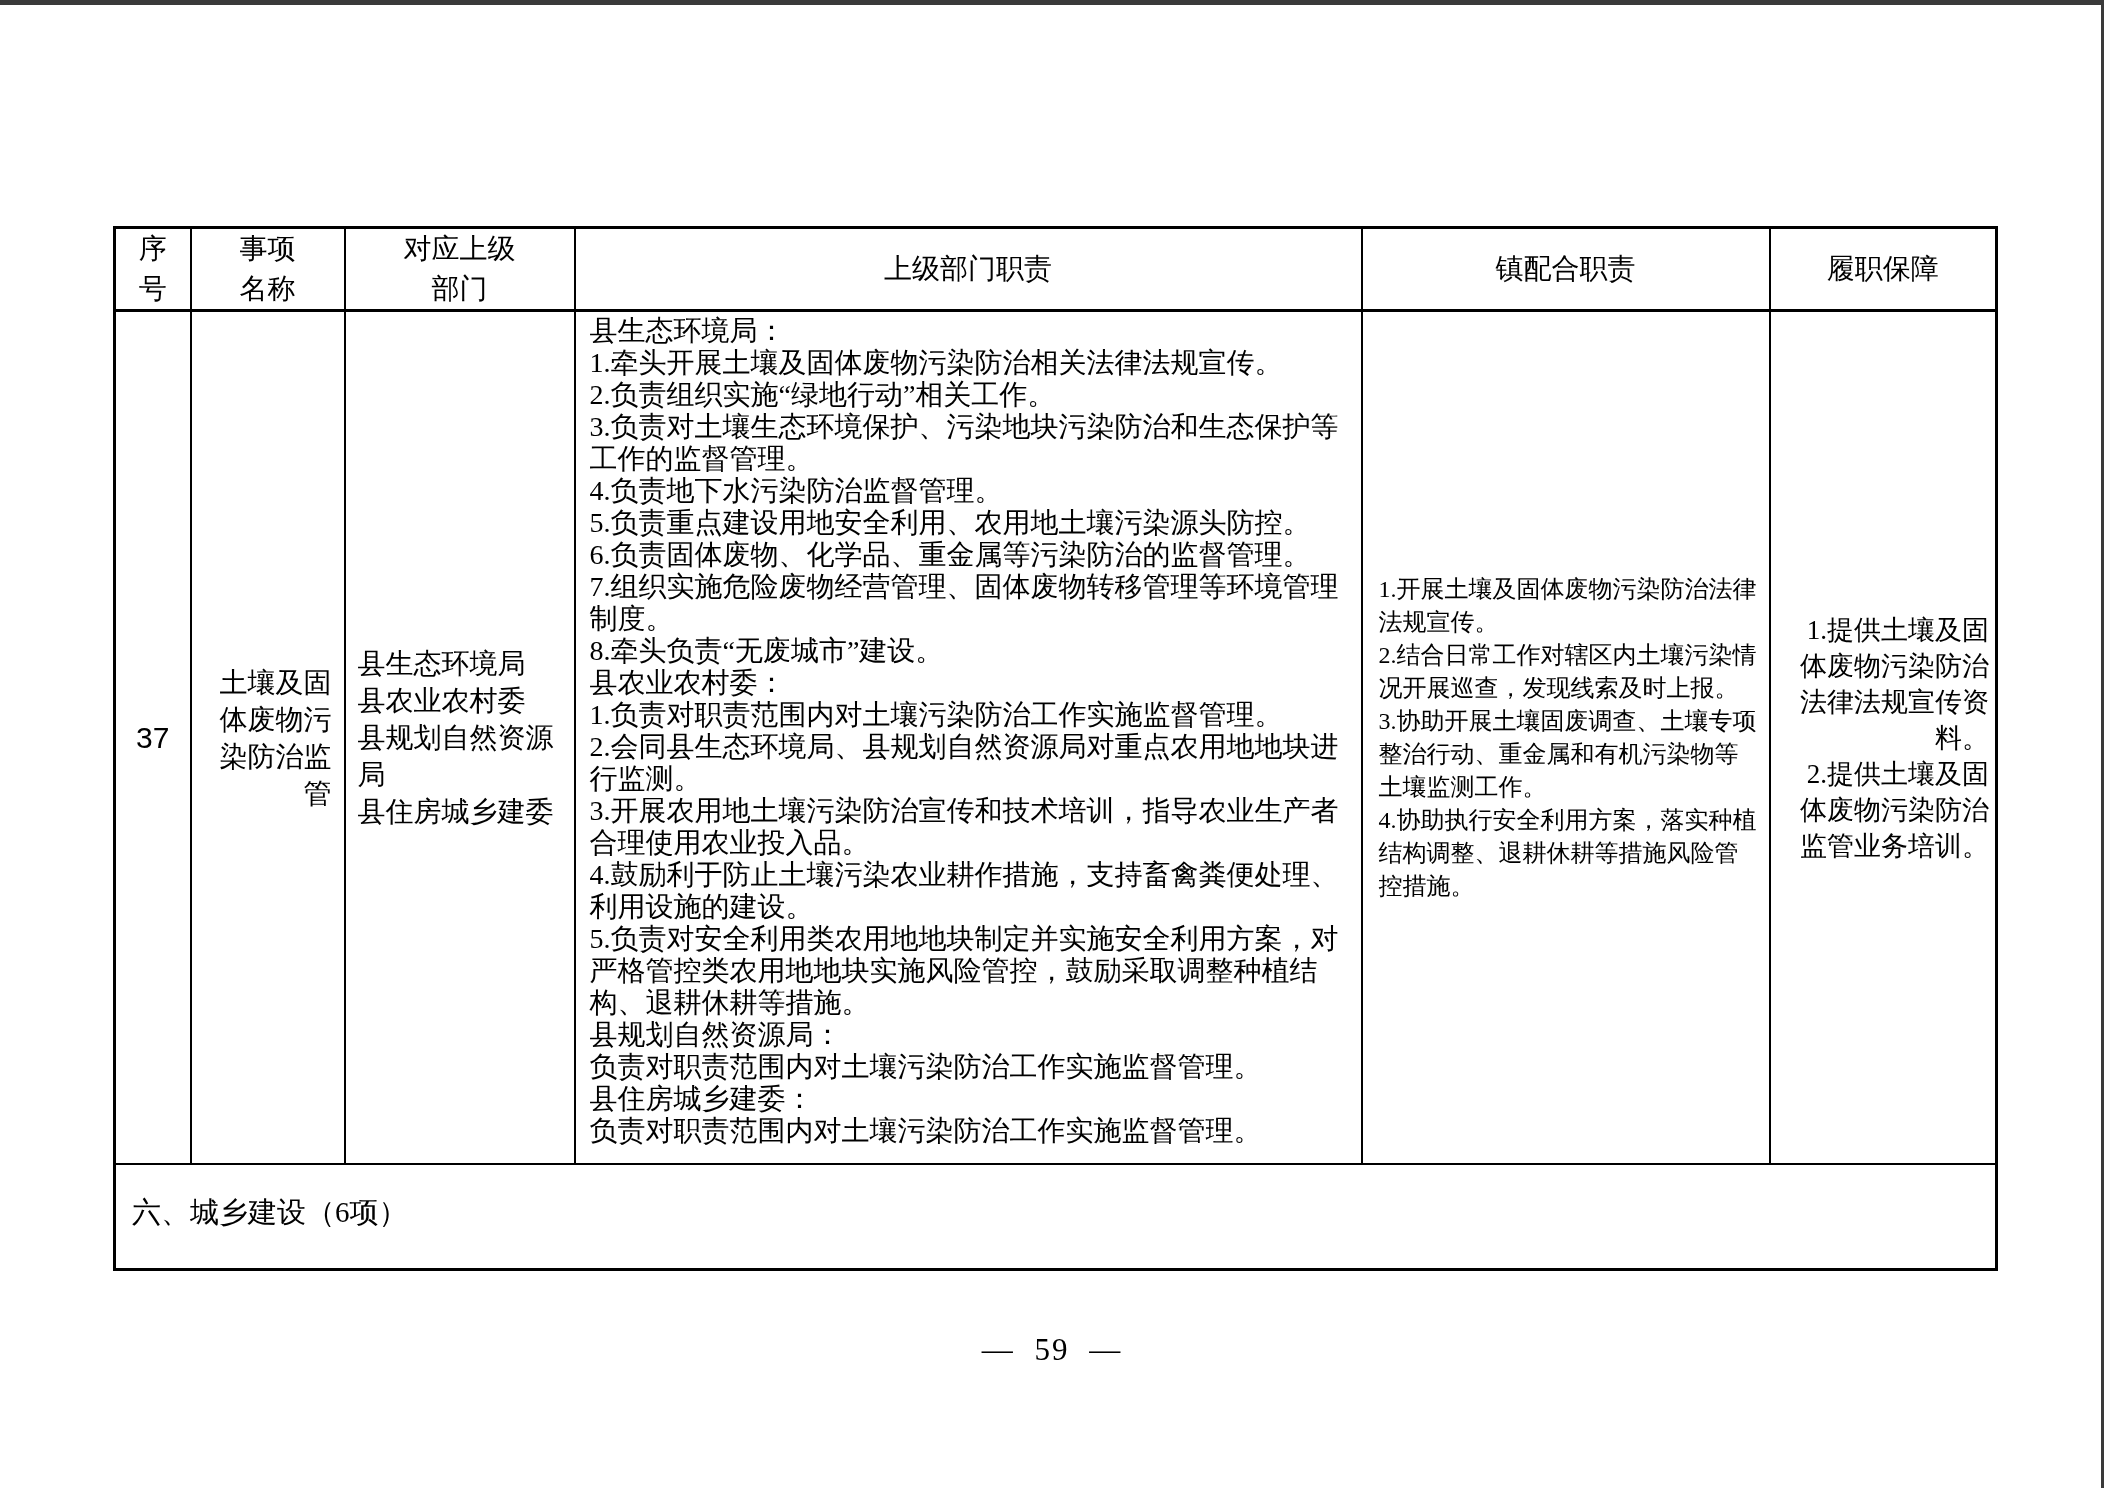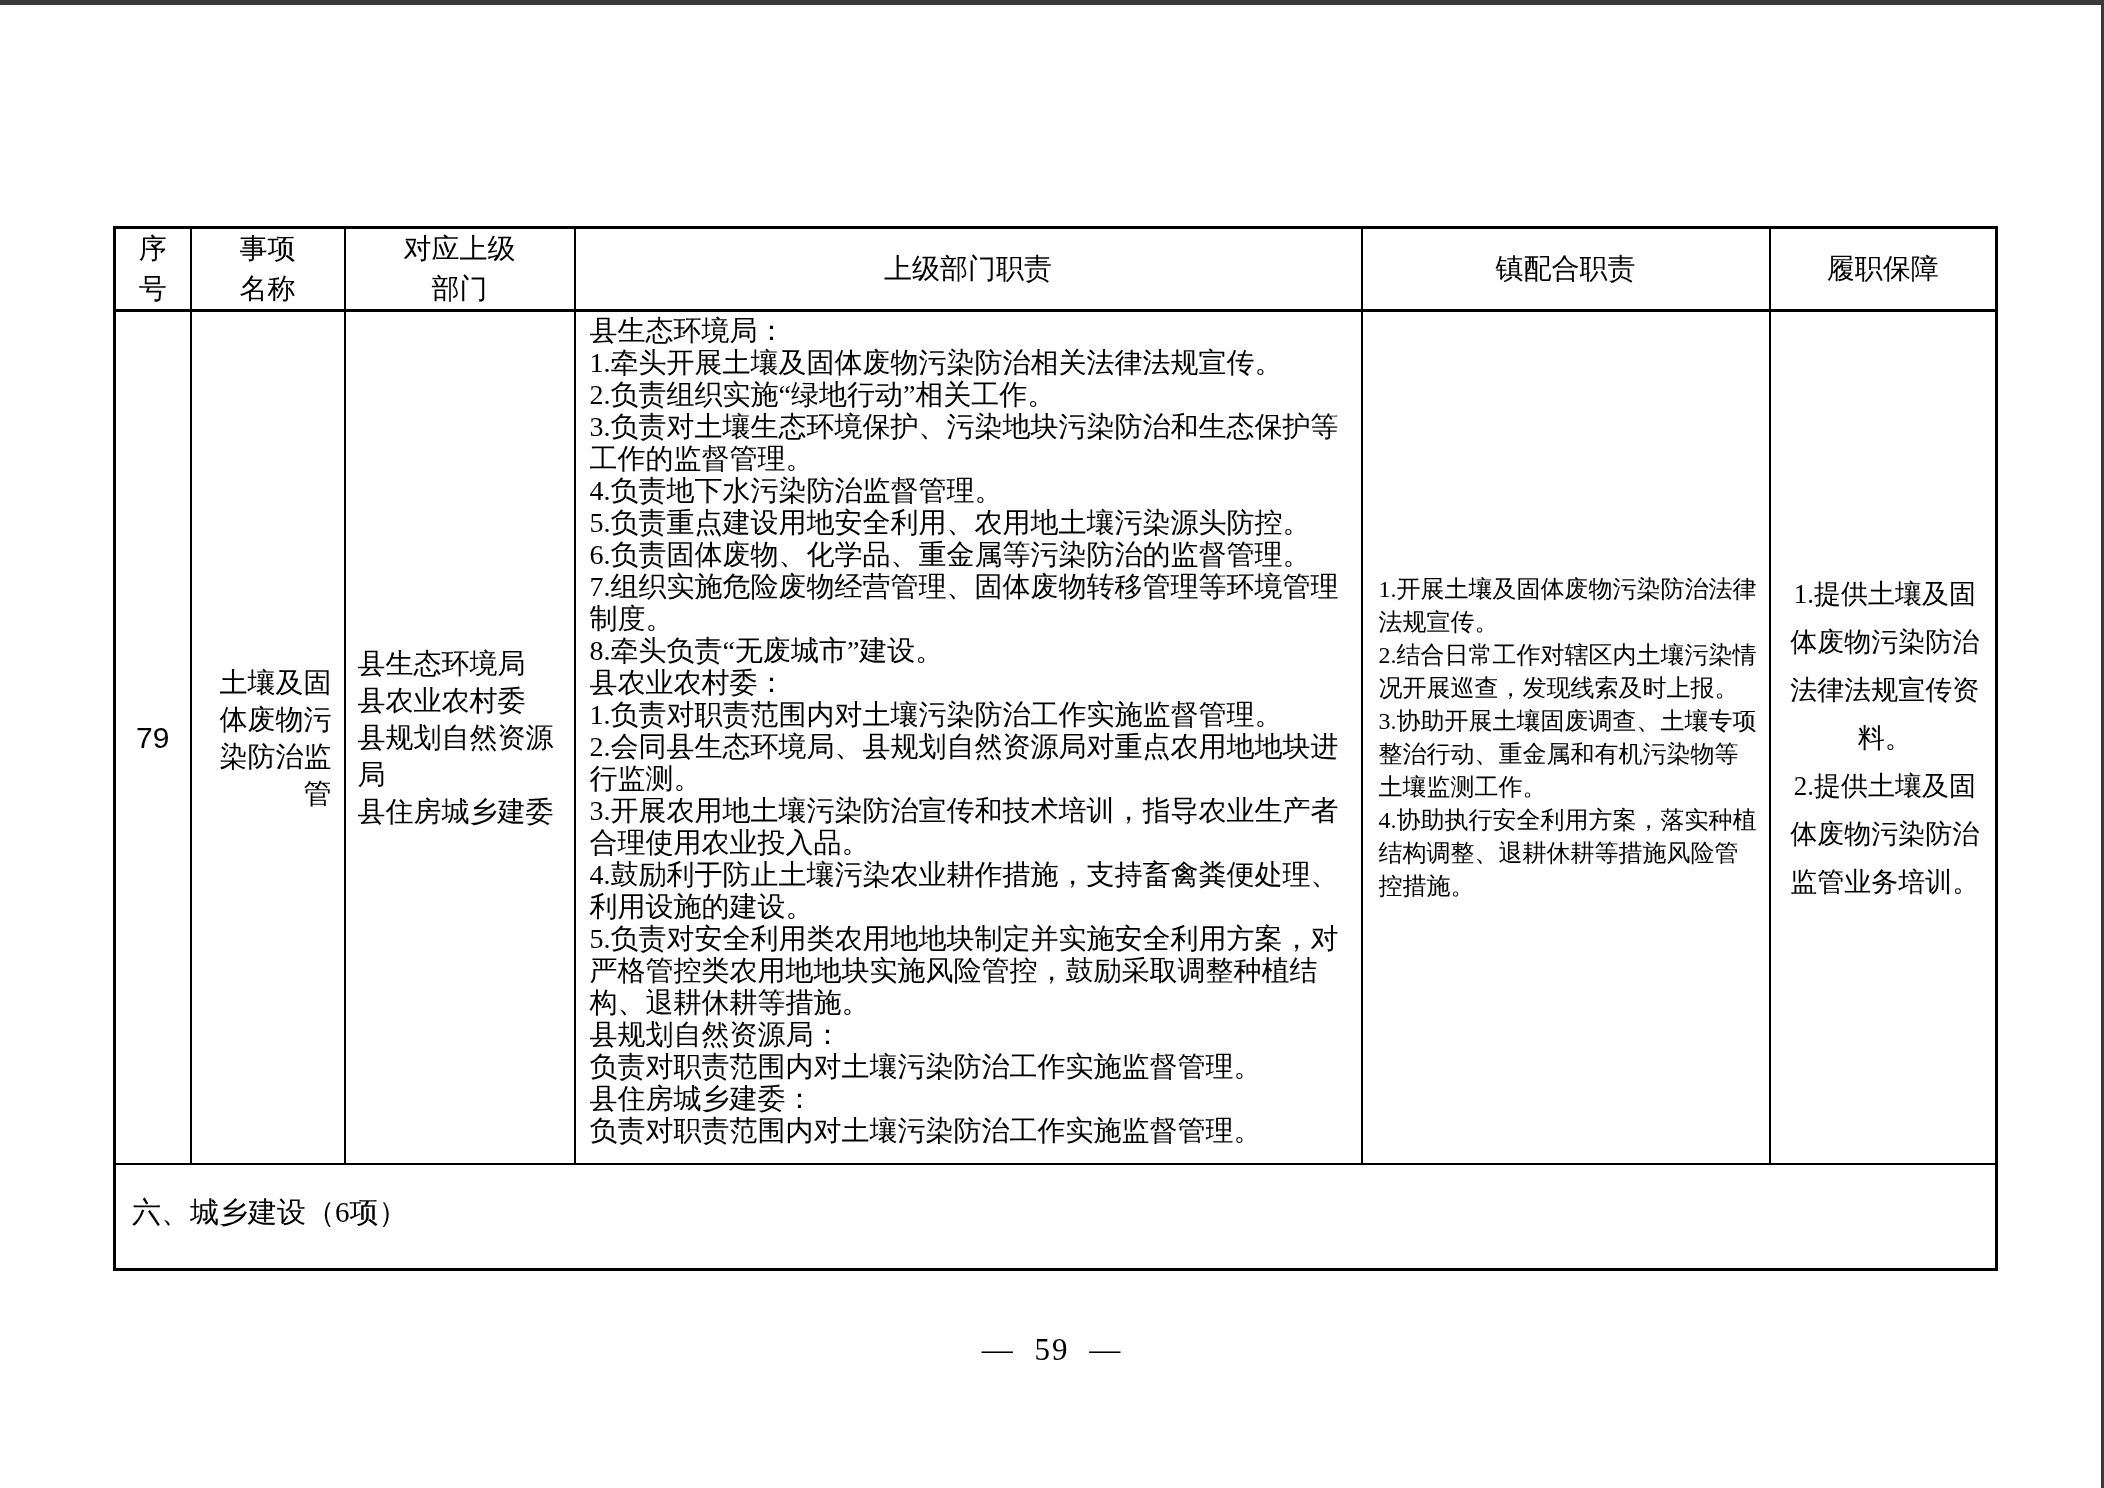--- a/index.html
+++ b/index.html
@@ -92,23 +92,23 @@
   td.cell-town {
     vertical-align: middle;
     font-size: 24px;
     line-height: 33px;
     padding: 0 12px 0 16px;
     text-align: left;
   }
   td.cell-guarantee {
     vertical-align: middle;
     font-size: 27px;
-    line-height: 48px;
+    line-height: 36px;
     padding: 0 6px 0 10px;
-    text-align: center;
+    text-align: right;
   }
   tr.section-row { height: 105px; }
   td.cell-section {
     vertical-align: middle;
     font-size: 29px;
     padding: 0 0 6px 16px;
     text-align: left;
   }
   .page-footer {
     position: absolute;
@@ -144,21 +144,21 @@
 名称</th>
       <th>对应上级
 部门</th>
       <th>上级部门职责</th>
       <th>镇配合职责</th>
       <th>履职保障</th>
     </tr>
   </thead>
   <tbody>
     <tr class="main-row">
-      <td class="cell-seq">79</td>
+      <td class="cell-seq">37</td>
       <td class="cell-item">土壤及固体废物污染防治监管</td>
       <td class="cell-depts">县生态环境局
 县农业农村委
 县规划自然资源局
 县住房城乡建委</td>
       <td class="cell-superior">县生态环境局：
 1.牵头开展土壤及固体废物污染防治相关法律法规宣传。
 2.负责组织实施“绿地行动”相关工作。
 3.负责对土壤生态环境保护、污染地块污染防治和生态保护等工作的监督管理。
 4.负责地下水污染防治监督管理。

